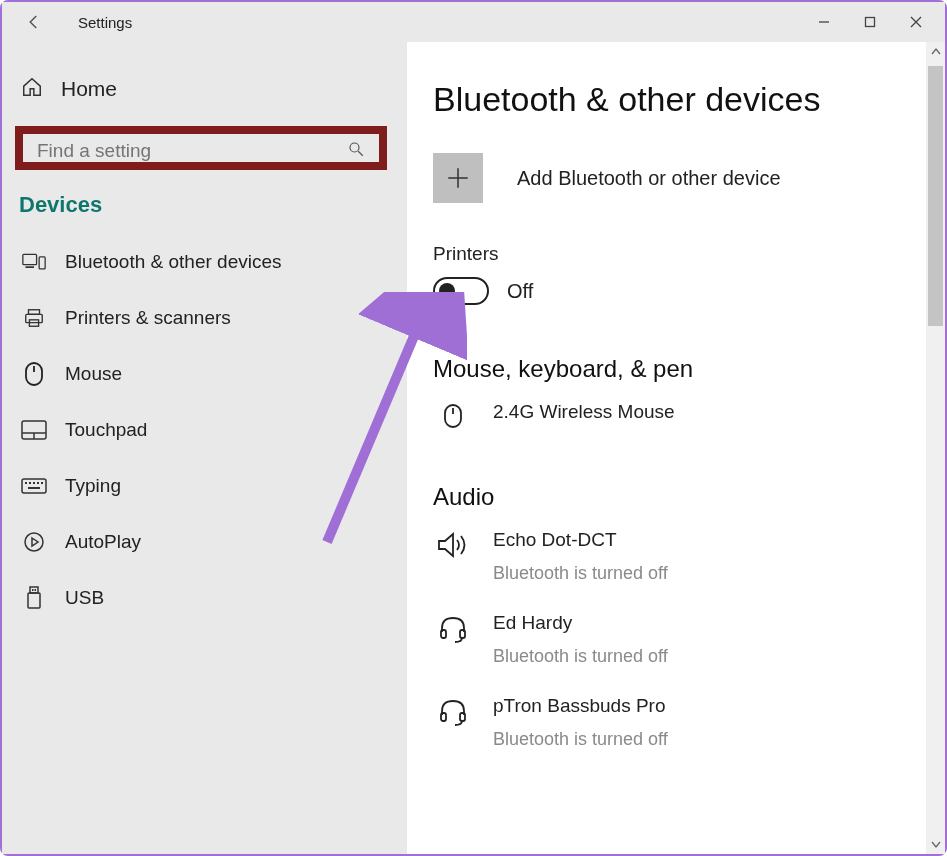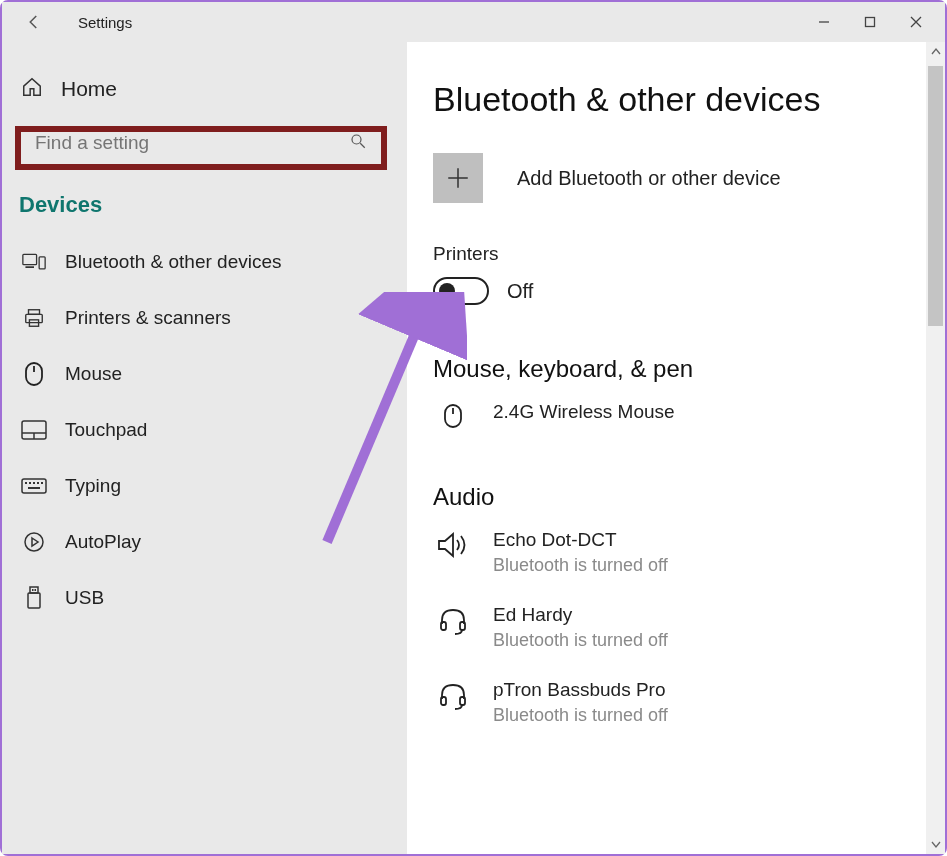--- a/index.html
+++ b/index.html
@@ -26,23 +26,23 @@
   .sidebar {
     width: 405px; background: #e9e9e9;
     padding: 28px 20px 0 13px;
     display: flex; flex-direction: column;
     position: relative;
   }
   .home-row { display:flex; align-items:center; gap: 18px; padding: 6px 4px 6px 6px; }
   .home-row .lbl { font-size: 21px; color:#222; }
   .search {
     margin-top: 18px;
-    border: 6px solid #7f1d1d;
+    border: 8px solid #7f1d1d;
     height: 44px;
-    display:flex; align-items:flex-start;
+    display:flex; align-items:flex-end;
     padding: 0 14px;
     background: #e9e9e9;
   }
   .search input {
     flex:1; border:none; background:transparent; outline:none;
     font-size: 19px; color:#555;
   }
   .search .mag { color:#555; }
   .section-title { font-size: 22px; font-weight: 600; color:#0f766e; margin: 22px 0 10px 4px; }
   .nav { margin-top: 6px; }
@@ -77,21 +77,21 @@
     position: relative; background:#fff;
   }
   .toggle .knob {
     position:absolute; left:4px; top:4px; width:16px; height:16px; border-radius:50%; background:#222;
   }
   .toggle-row .stat { font-size: 20px; color:#222; }
   .cat { font-size: 24px; color:#111; margin-bottom: 18px; }
   .dev-row { display:flex; align-items:flex-start; gap: 20px; margin-bottom: 28px; }
   .dev-row .ic { width: 40px; display:flex; justify-content:center; color:#222; margin-top:2px; }
   .dev-row .name { font-size: 19px; color:#222; }
-  .dev-row .sub { font-size: 18px; color:#8a8a8a; margin-top: 4px; }
+  .dev-row .sub { font-size: 18px; color:#8a8a8a; margin-top: 12px; }
   .scrollbar {
     position:absolute; right:0; top:0; bottom:0; width:19px; background:#f0f0f0;
   }
   .scroll-up, .scroll-down {
     position:absolute; left:0; right:0; height:20px; display:flex; align-items:center; justify-content:center; color:#666;
   }
   .scroll-up { top:0; } .scroll-down { bottom:0; }
   .scroll-thumb { position:absolute; left:2px; right:2px; top:24px; height:260px; background:#c4c4c4; }
   .arrow-annotation {
     position:absolute; pointer-events:none;

